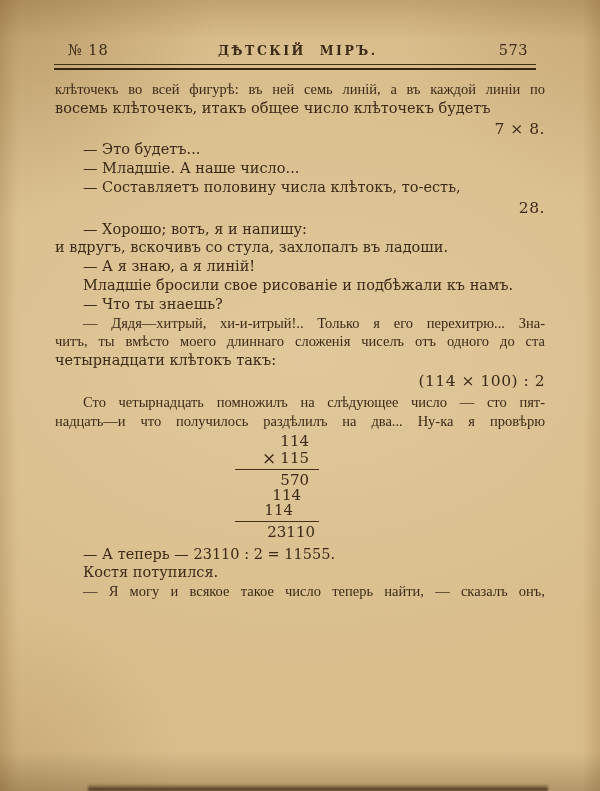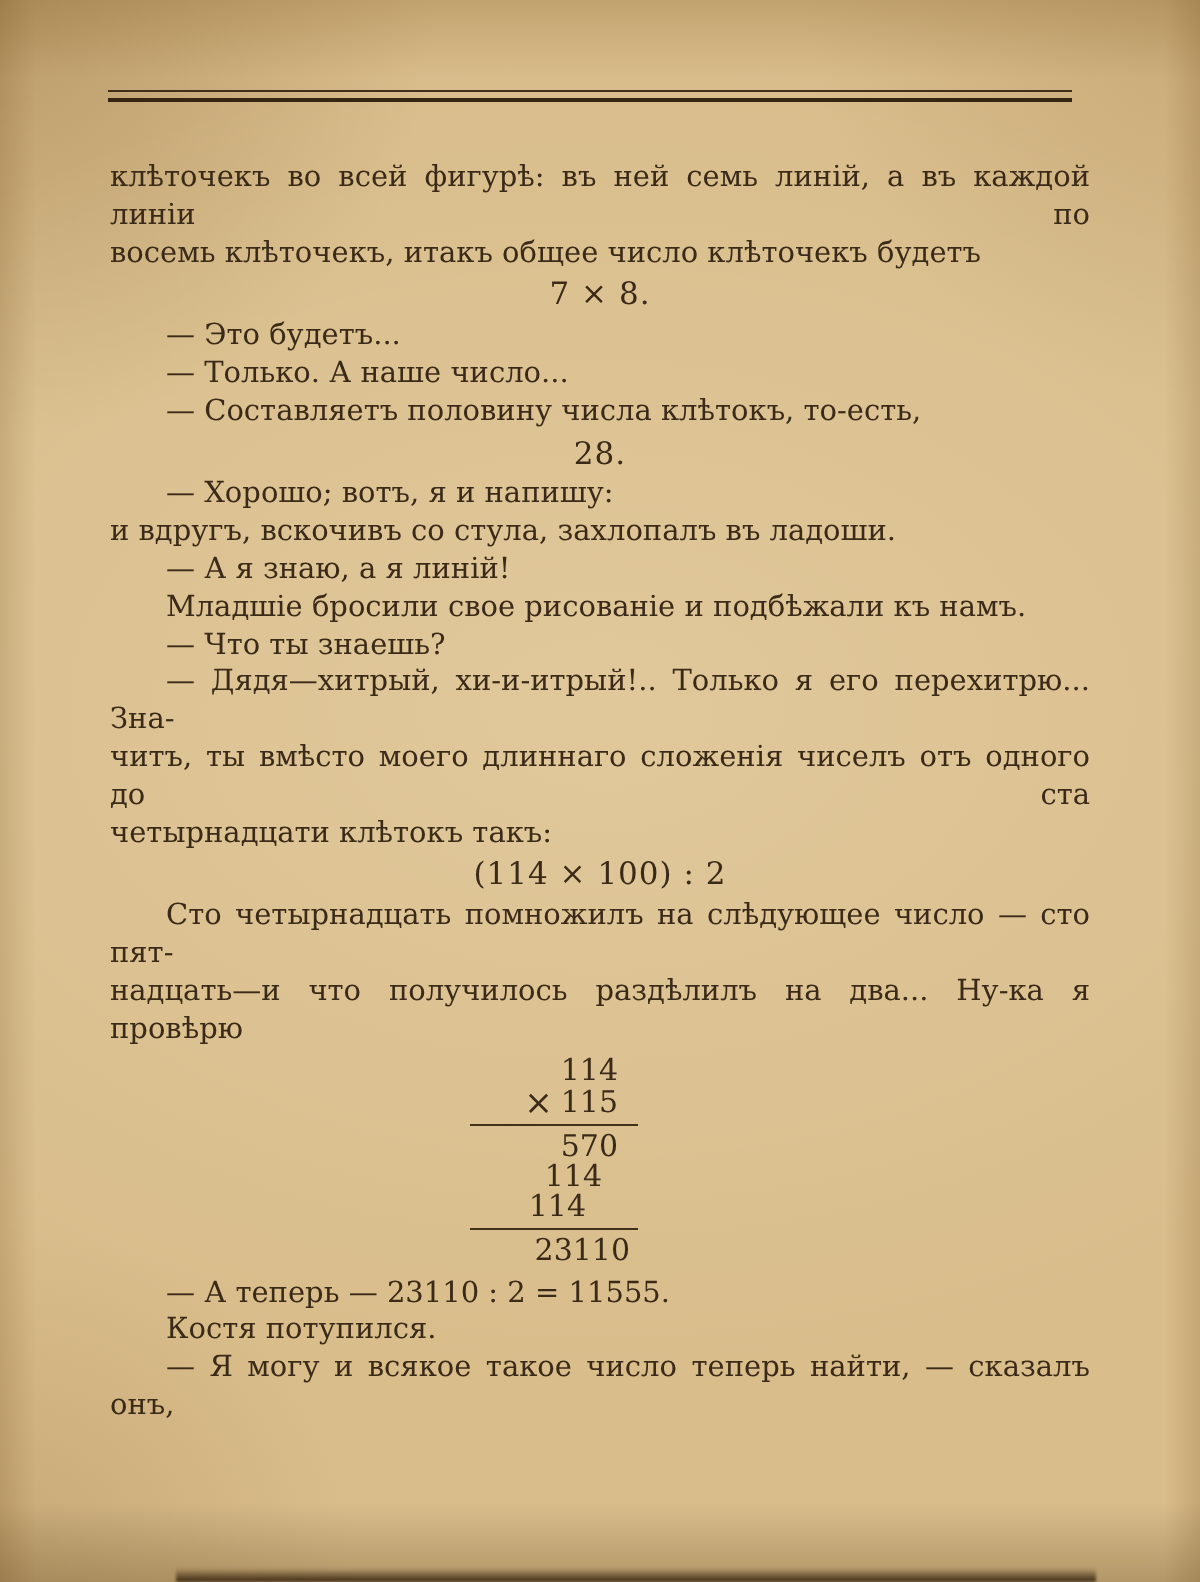--- a/index.html
+++ b/index.html
@@ -40,50 +40,55 @@
   .page-no{font-size:14.5px;letter-spacing:0.5px;}
   .header-rule{
     margin-top:3px;height:3px;
     border-top:1px solid #402e1a;
     border-bottom:2px solid #352614;
   }
   
   .body{position:absolute;top:80px;left:55px;width:490px;font-size:14.5px;}
   .ln{line-height:18.8px;min-height:18.8px;}
   .ind{text-indent:28px;}
-  .jst{text-align:justify;text-align-last:justify;}
-  .ctr{text-align:center;text-indent:0;}
+  .jst{text-align:justify;text-align-last:justify;font-family:Liberation Serif, serif;}
+  .ctr{text-align:right;text-indent:0;}
   .eq{font-size:15.5px;letter-spacing:0.5px;margin-top:2px;margin-bottom:2px;}
   
   .mult{
     width:84px;margin:4px 0 4px 180px;
     text-align:right;font-size:15px;
   }
   .mrow{line-height:15.2px;padding-right:10px;}
   .mrow.s1{padding-right:18px;}
   .mrow.s2{padding-right:26px;}
   .times{font-size:17px;display:inline-block;transform:translateY(1px);padding-right:4px;}
   .mrule{border-bottom:1.5px solid #43301b;margin:3px 0 3px 0;}
   .prod{padding-right:4px;}
 </style>
 </head>
 <body>
 
 <div class="page">
 
   <div class="header">
+    <div class="header-row">
+      <span class="issue-no">№ 18</span>
+      <span class="journal-title">ДѢТСКІЙ МІРЪ.</span>
+      <span class="page-no">573</span>
+    </div>
     <div class="header-rule"></div>
   </div>
 
   <div class="body">
     <div class="ln jst">клѣточекъ во всей фигурѣ: въ ней семь линій, а въ каждой линіи по</div>
     <div class="ln">восемь клѣточекъ, итакъ общее число клѣточекъ будетъ</div>
     <div class="ln ctr eq">7 × 8.</div>
     <div class="ln ind">— Это будетъ...</div>
-    <div class="ln ind">— Только. А наше число...</div>
+    <div class="ln ind">— Младшіе. А наше число...</div>
     <div class="ln ind">— Составляетъ половину числа клѣтокъ, то-есть,</div>
     <div class="ln ctr eq">28.</div>
     <div class="ln ind">— Хорошо; вотъ, я и напишу:</div>
     <div class="ln">и вдругъ, вскочивъ со стула, захлопалъ въ ладоши.</div>
     <div class="ln ind">— А я знаю, а я линій!</div>
     <div class="ln ind">Младшіе бросили свое рисованіе и подбѣжали къ намъ.</div>
     <div class="ln ind">— Что ты знаешь?</div>
     <div class="ln ind jst">— Дядя—хитрый, хи-и-итрый!.. Только я его перехитрю... Зна-</div>
     <div class="ln jst">читъ, ты вмѣсто моего длиннаго сложенія чиселъ отъ одного до ста</div>
     <div class="ln">четырнадцати клѣтокъ такъ:</div>

